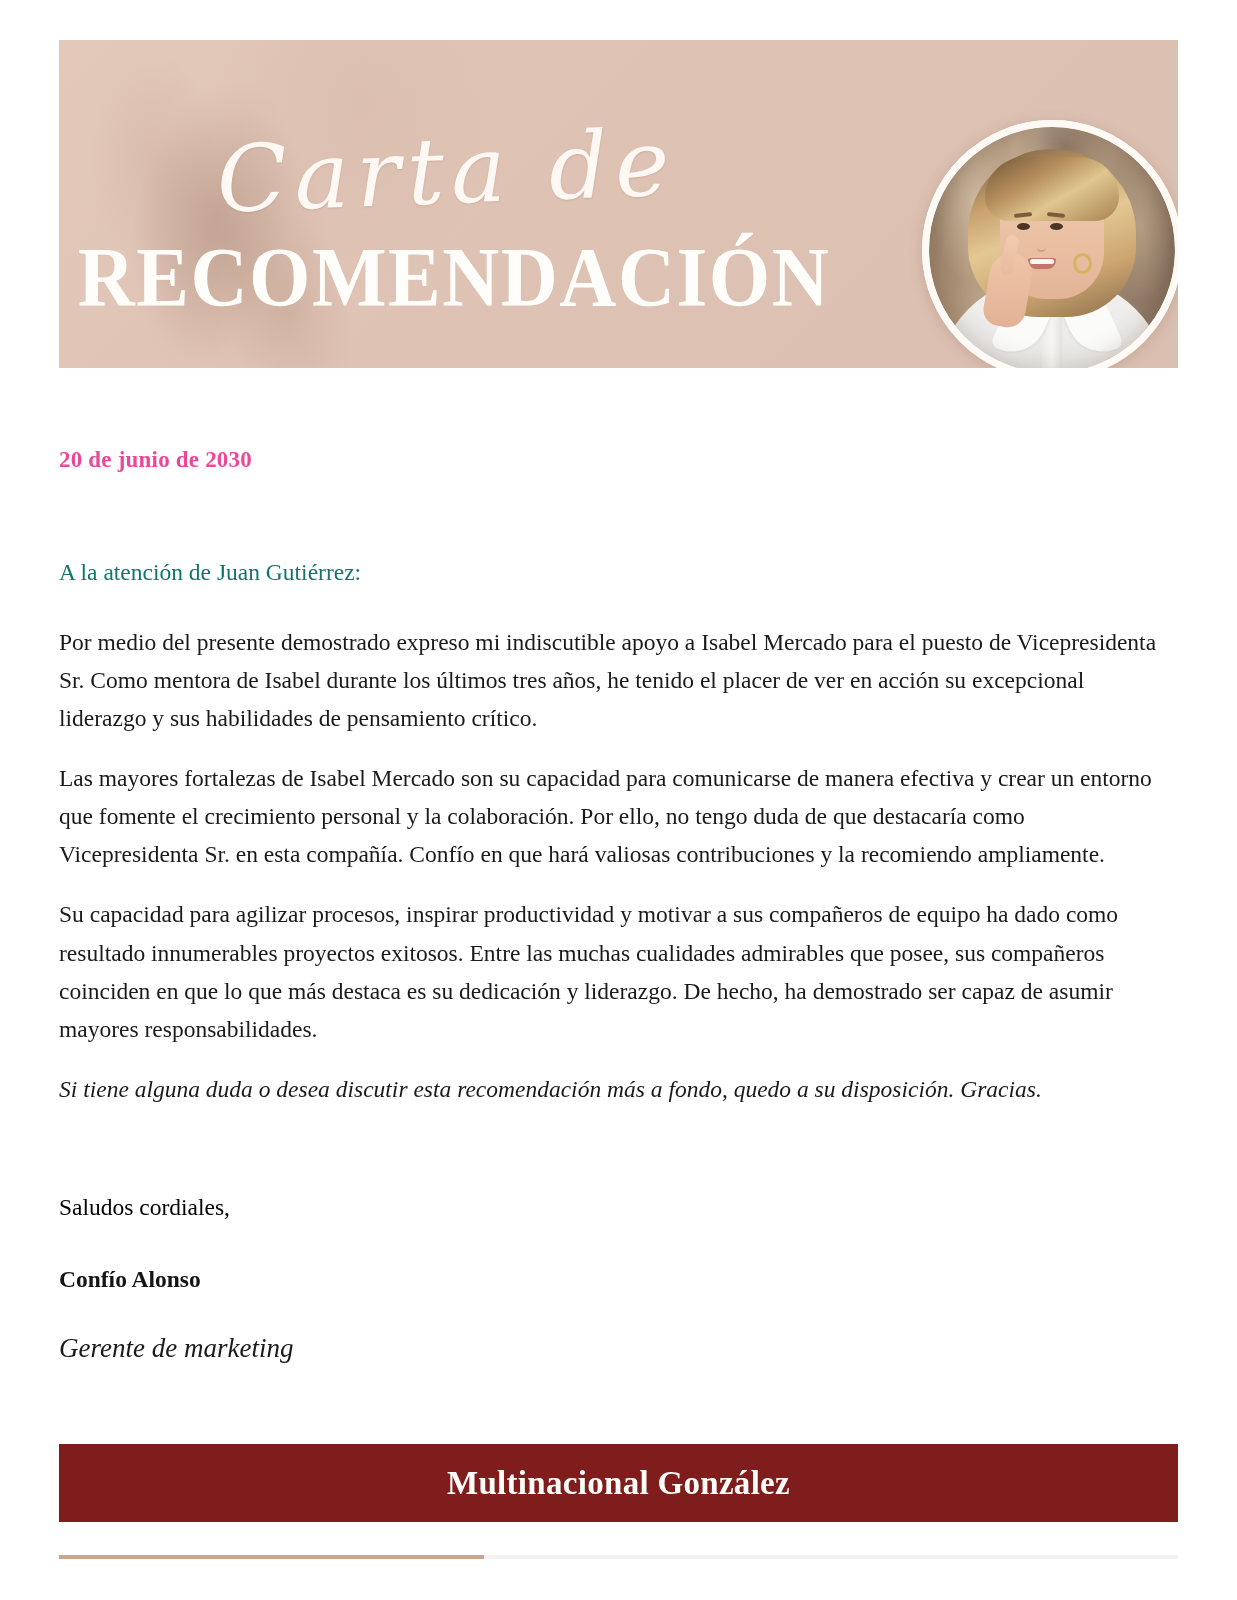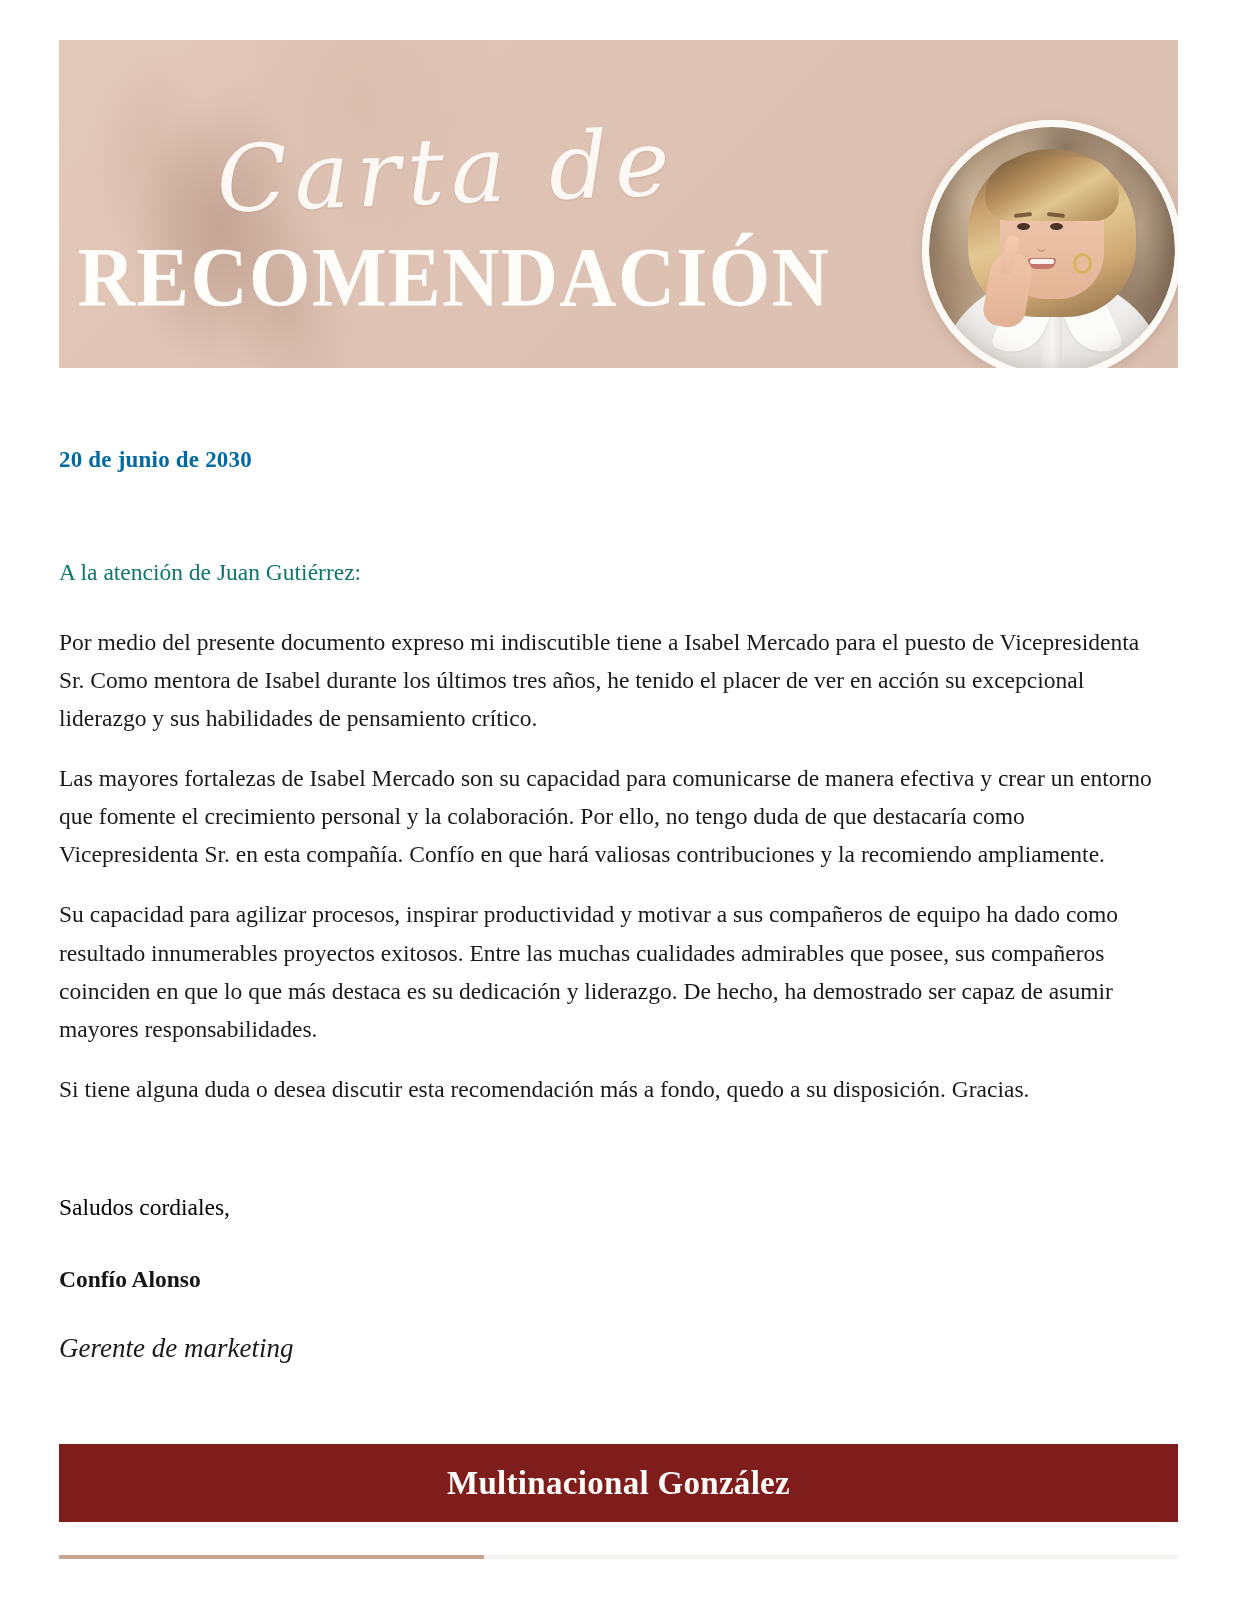--- a/index.html
+++ b/index.html
@@ -297,21 +297,21 @@
   }
 
   
   .date-line {
     position: absolute;
     left: 59px;
     top: 447px;
     font-size: 23px;
     font-weight: 700;
     letter-spacing: 0.2px;
-    color: #0369a1;
+    color: #ec4899;
   }
 
   .body-block {
     position: absolute;
     left: 59px;
     top: 555px;
     width: 1098px;
   }
   .salutation {
     font-size: 23.5px;
@@ -319,21 +319,21 @@
     color: #0f766e;
     margin: 0 0 34px 0;
   }
   .para {
     font-size: 23.5px;
     line-height: 1.62;
     color: #1a1a1a;
     margin: 0 0 22px 0;
     text-align: left;
   }
-  .para:last-child { margin-bottom: 0; }
+  .para:last-child { margin-bottom: 0; font-style: italic; }
 
   .signoff-block {
     position: absolute;
     left: 59px;
     top: 1190px;
     width: 700px;
   }
   .signoff-greeting {
     font-size: 23.5px;
     line-height: 1.45;
@@ -430,21 +430,21 @@
         <div class="ph-vignette"></div>
       </div>
       <div class="portrait-ring"></div>
     </div>
   </div>
 
   <div class="date-line">20 de junio de 2030</div>
 
   <div class="body-block">
     <p class="salutation">A la atención de Juan Gutiérrez:</p>
-    <p class="para">Por medio del presente documento expreso mi indiscutible tiene a Isabel Mercado para el puesto de Vicepresidenta Sr. Como mentora de Isabel durante los últimos tres años, he tenido el placer de ver en acción su excepcional liderazgo y sus habilidades de pensamiento crítico.</p>
+    <p class="para">Por medio del presente demostrado expreso mi indiscutible apoyo a Isabel Mercado para el puesto de Vicepresidenta Sr. Como mentora de Isabel durante los últimos tres años, he tenido el placer de ver en acción su excepcional liderazgo y sus habilidades de pensamiento crítico.</p>
     <p class="para">Las mayores fortalezas de Isabel Mercado son su capacidad para comunicarse de manera efectiva y crear un entorno que fomente el crecimiento personal y la colaboración. Por ello, no tengo duda de que destacaría como Vicepresidenta Sr. en esta compañía. Confío en que hará valiosas contribuciones y la recomiendo ampliamente.</p>
     <p class="para">Su capacidad para agilizar procesos, inspirar productividad y motivar a sus compañeros de equipo ha dado como resultado innumerables proyectos exitosos. Entre las muchas cualidades admirables que posee, sus compañeros coinciden en que lo que más destaca es su dedicación y liderazgo. De hecho, ha demostrado ser capaz de asumir mayores responsabilidades.</p>
     <p class="para">Si tiene alguna duda o desea discutir esta recomendación más a fondo, quedo a su disposición. Gracias.</p>
   </div>
 
   <div class="signoff-block">
     <p class="signoff-greeting">Saludos cordiales,</p>
     <p class="signoff-name">Confío Alonso</p>
     <p class="signoff-role">Gerente de marketing</p>
   </div>

